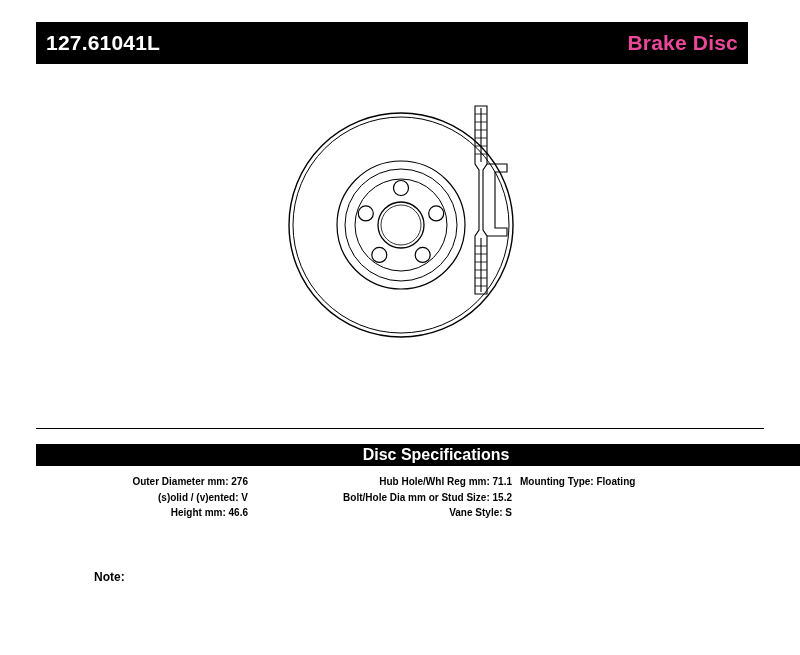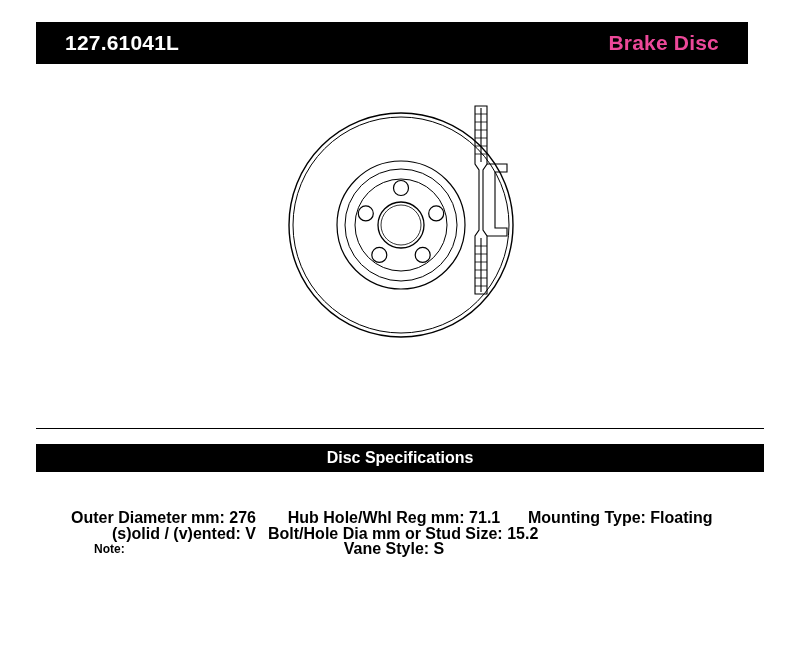--- a/index.html
+++ b/index.html
@@ -26,21 +26,21 @@
     position: absolute;
     left: 36px;
     top: 22px;
     width: 712px;
     height: 42px;
     background: #000000;
     display: flex;
     align-items: center;
     justify-content: space-between;
     box-sizing: border-box;
-    padding: 0 29px;
+    padding: 0 10px;
   }
   .header-part {
     color: #ffffff;
     font-size: 21px;
     font-weight: bold;
     letter-spacing: 0.2px;
   }
   .header-title {
     color: #ec4899;
     font-size: 21px;
@@ -76,71 +76,71 @@
     height: 1px;
     background: #000000;
   }
 
   
   .spec-bar {
     position: absolute;
     left: 36px;
     top: 444px;
     width: 728px;
-    height: 28px;
+    height: 22px;
     background: #000000;
     display: flex;
     align-items: center;
     justify-content: center;
+    padding-left: 36px;
   }
   .spec-bar-title {
     color: #ffffff;
     font-size: 16px;
     font-weight: bold;
   }
 
   
   .spec-columns {
     position: absolute;
-    left: 52px;
+    left: 44px;
     top: 474px;
     width: 728px;
     display: flex;
     align-items: flex-start;
-    font-size: 16px;
-    font-weight: bold;
-    margin-top: 36px;
+    font-size: 10px;
+    font-weight: bold;
   }
   .col {
     box-sizing: border-box;
   }
   .col-1 {
     width: 216px;
     text-align: right;
     padding-right: 12px;
   }
   .col-2 {
     width: 260px;
-    text-align: center;
+    text-align: right;
     padding-right: 8px;
   }
   .col-3 {
     width: 252px;
     padding-right: 58px;
   }
   .spec-line {
     line-height: 15.5px;
     white-space: nowrap;
   }
 
   
   .note {
     position: absolute;
     left: 36px;
-    top: 542px;
+    top: 570px;
     width: 728px;
     font-size: 12px;
     font-weight: bold;
   }
   .note-label {
     margin-left: 58px;
   }
 </style>
 </head>
 <body>
@@ -214,20 +214,21 @@
 
   <div class="spec-bar">
     <span class="spec-bar-title">Disc Specifications</span>
   </div>
 
   <div class="spec-columns">
 
     <div class="col col-1">
       <div class="spec-line">Outer Diameter mm: 276</div>
       <div class="spec-line">(s)olid / (v)ented: V</div>
+      <div class="spec-line">Height mm: 46.6</div>
     </div>
 
     <div class="col col-2">
       <div class="spec-line">Hub Hole/Whl Reg mm: 71.1</div>
       <div class="spec-line">Bolt/Hole Dia mm or Stud Size: 15.2</div>
       <div class="spec-line">Vane Style: S</div>
     </div>
 
     <div class="col col-3">
       <div class="spec-line">Mounting Type: Floating</div>

